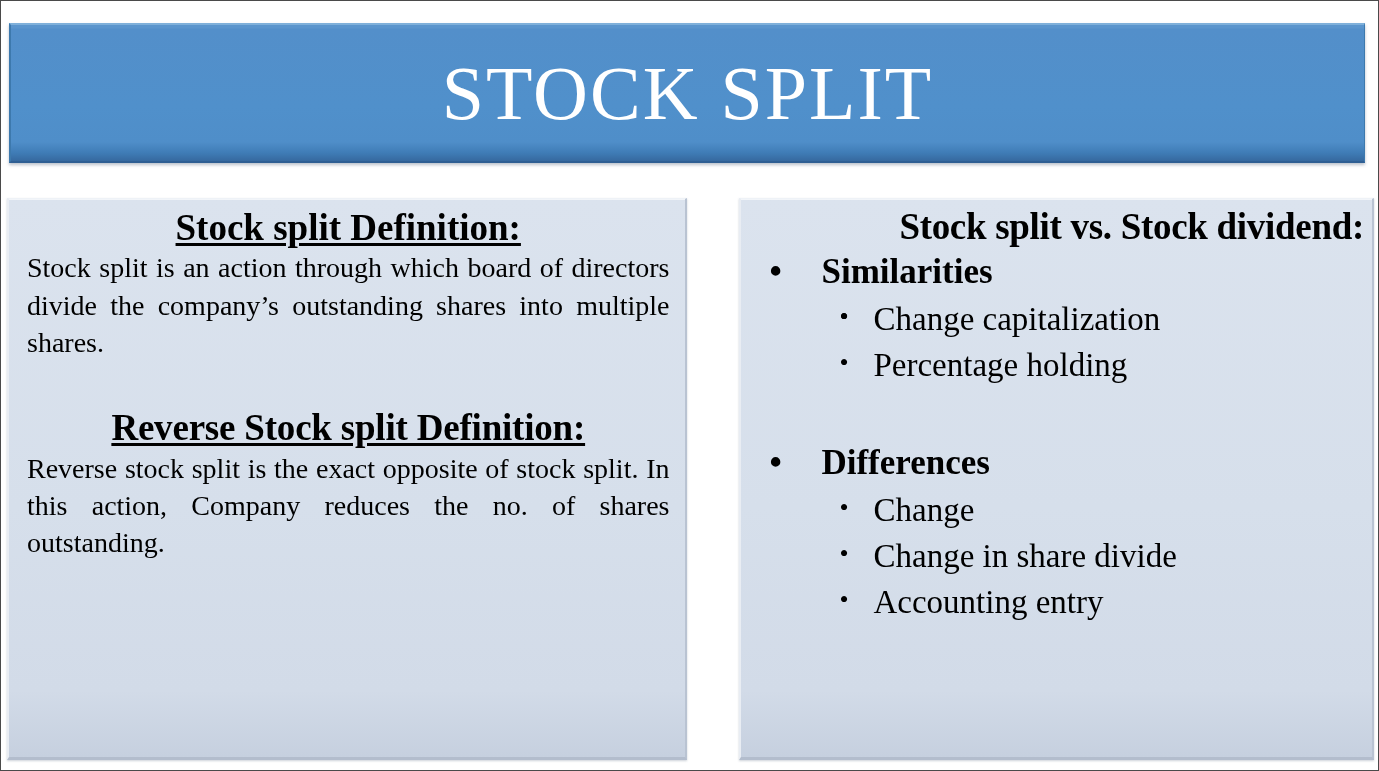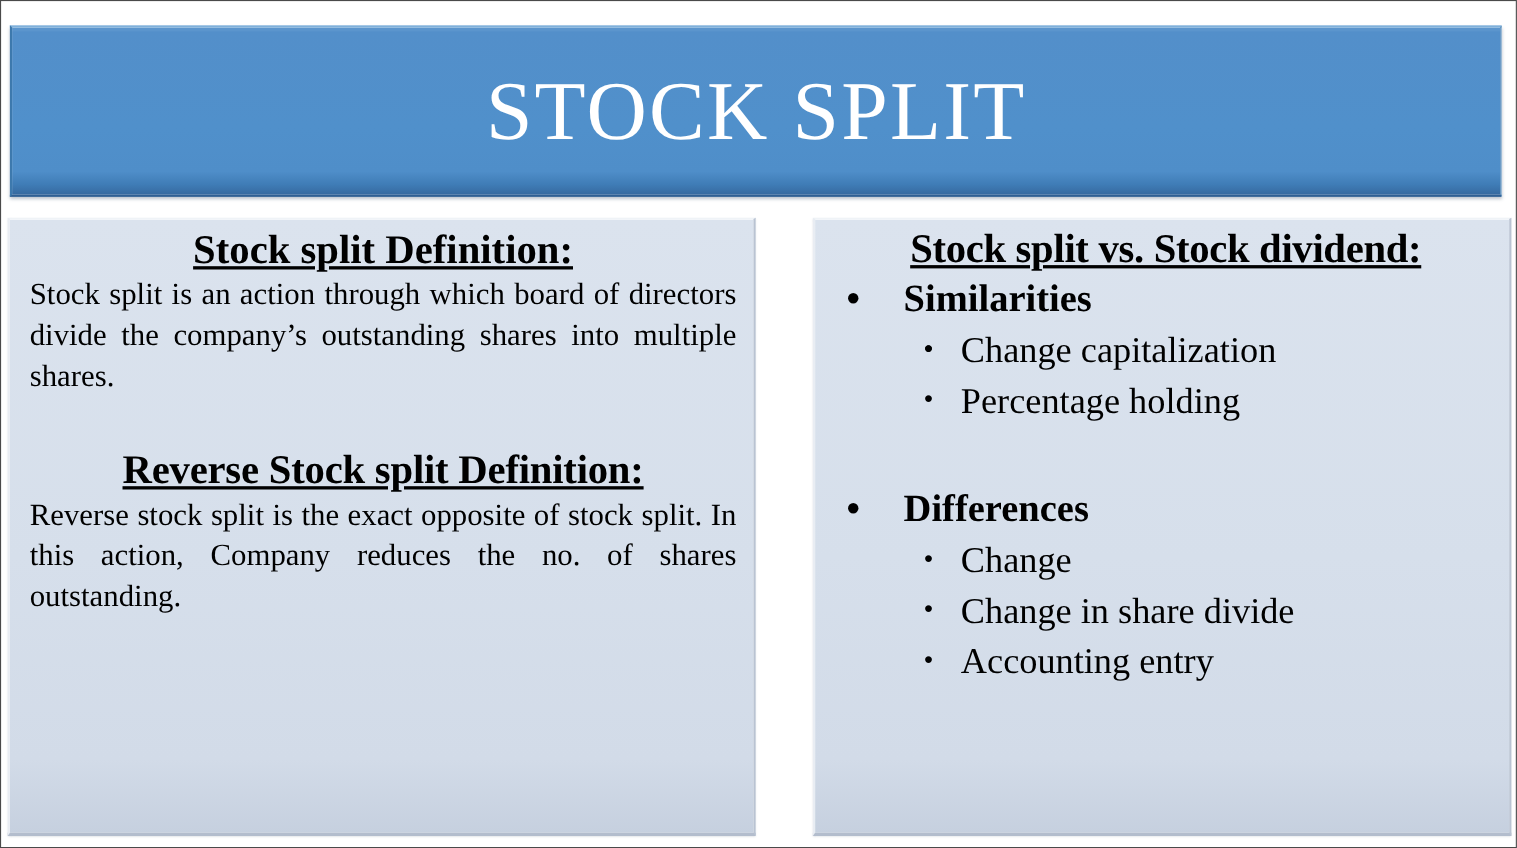--- a/index.html
+++ b/index.html
@@ -22,21 +22,21 @@
     border: 1px solid #4a4a4a;
     background: #ffffff;
   }
 
   
   #header {
     position: absolute;
     left: 8px;
     top: 22px;
     width: 1356px;
-    height: 156px;
+    height: 140px;
     box-sizing: border-box;
     background: linear-gradient(to bottom,
         #5b95cd 0px, #5b95cd 3px,
         #538fca 4px, #5090cb 60%,
         #4f8ec9 86%,
         #3f7cb6 94%,
         #36699f 100%);
     border-top: 2px solid #7fb0da;
     border-left: 2px solid #3d79ad;
     border-right: 1px solid #3d79ad;
@@ -114,24 +114,23 @@
   }
   .spacer-line {
     height: 48px;
   }
 
   
   #right-heading {
     font-size: 37px;
     line-height: 1.05;
     font-weight: bold;
-    text-decoration: underline;
     text-underline-offset: 3px;
     color: #000000;
-    text-align: center;
+    text-align: right;
     margin: 1px 0 0 6px;
     white-space: nowrap;
     letter-spacing: -0.3px;
   }
   ul.lvl1 {
     list-style: none;
     margin: 4px 0 0 0;
     padding: 0;
   }
   li.lvl1-item {

